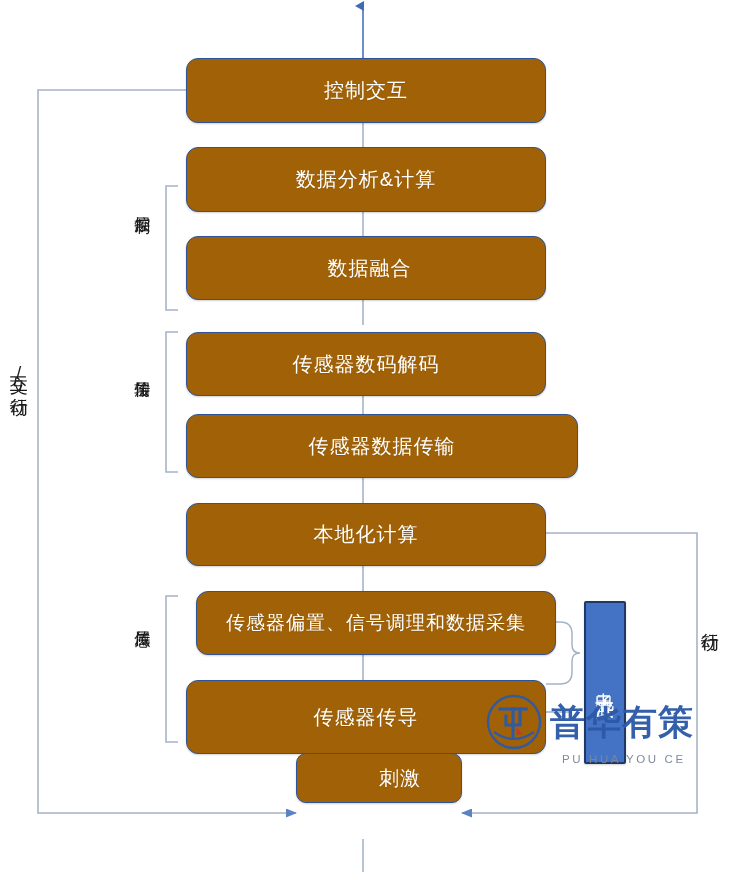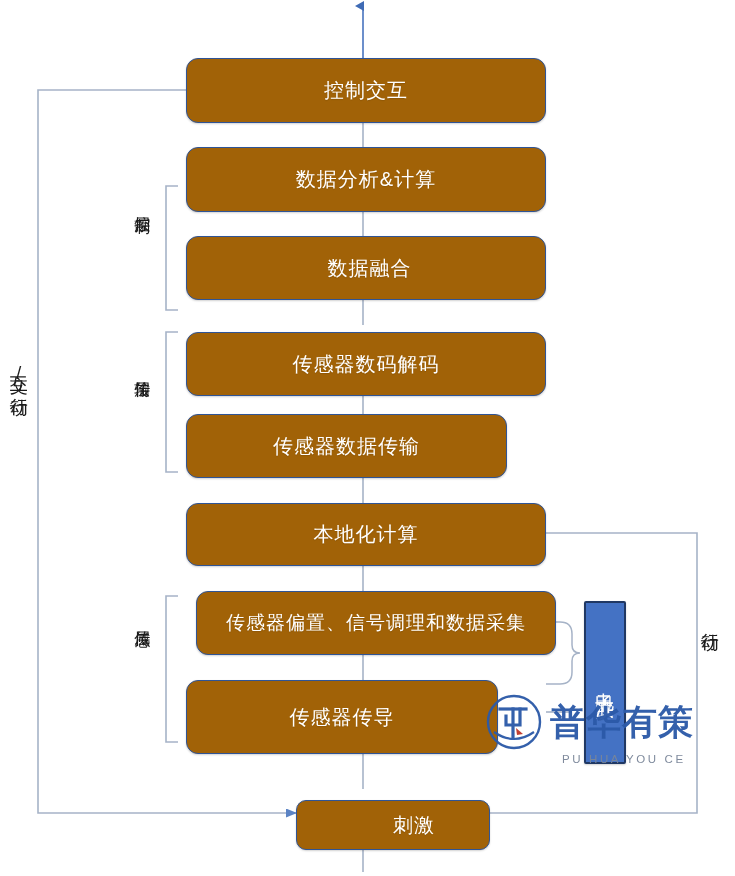--- a/index.html
+++ b/index.html
@@ -185,37 +185,37 @@
   </div>
 
   <div class="node" id="node-data-fusion" style="left:186px; top:236px; width:360px; height:64px;padding-left:7px;">
     <span class="label">数据融合</span>
   </div>
 
   <div class="node" id="node-sensor-decode" style="left:186px; top:325px; width:360px; height:64px;margin-top:7px;">
     <span class="label">传感器数码解码</span>
   </div>
 
-  <div class="node" id="node-sensor-transmit" style="left:186px; top:414px; width:321px; height:64px;">
+  <div class="node" id="node-sensor-transmit" style="left:186px; top:414px; width:392px; height:64px;">
     <span class="label">传感器数据传输</span>
   </div>
 
   <div class="node" id="node-local-compute" style="left:186px; top:503px; width:360px; height:63px;">
     <span class="label">本地化计算</span>
   </div>
 
   <div class="node small" id="node-sensor-bias" style="left:186px; top:591px; width:360px; height:64px;margin-left:10px;">
     <span class="label">传感器偏置、信号调理和数据采集</span>
   </div>
 
-  <div class="node" id="node-sensor-conduction" style="left:186px; top:680px; width:312px; height:74px;">
+  <div class="node" id="node-sensor-conduction" style="left:186px; top:680px; width:360px; height:74px;">
     <span class="label">传感器传导</span>
   </div>
 
-  <div class="node" id="node-stimulus" style="left:296px; top:800px; width:194px; height:50px;padding-left:42px;">
+  <div class="node" id="node-stimulus" style="left:296px; top:753px; width:166px; height:50px;padding-left:42px;">
     <span class="label">刺激</span>
   </div>
 
   <div class="node" id="node-eskin" style="left:584px; top:601px; width:42px; height:163px;">
     <span class="label">电子皮肤</span>
   </div>
 
   <span class="grouplabel" id="label-control-layer" style="left:134px; top:204px;">控制层</span>
 
   <span class="grouplabel" id="label-transport-layer" style="left:134px; top:369px;">传输层</span>

